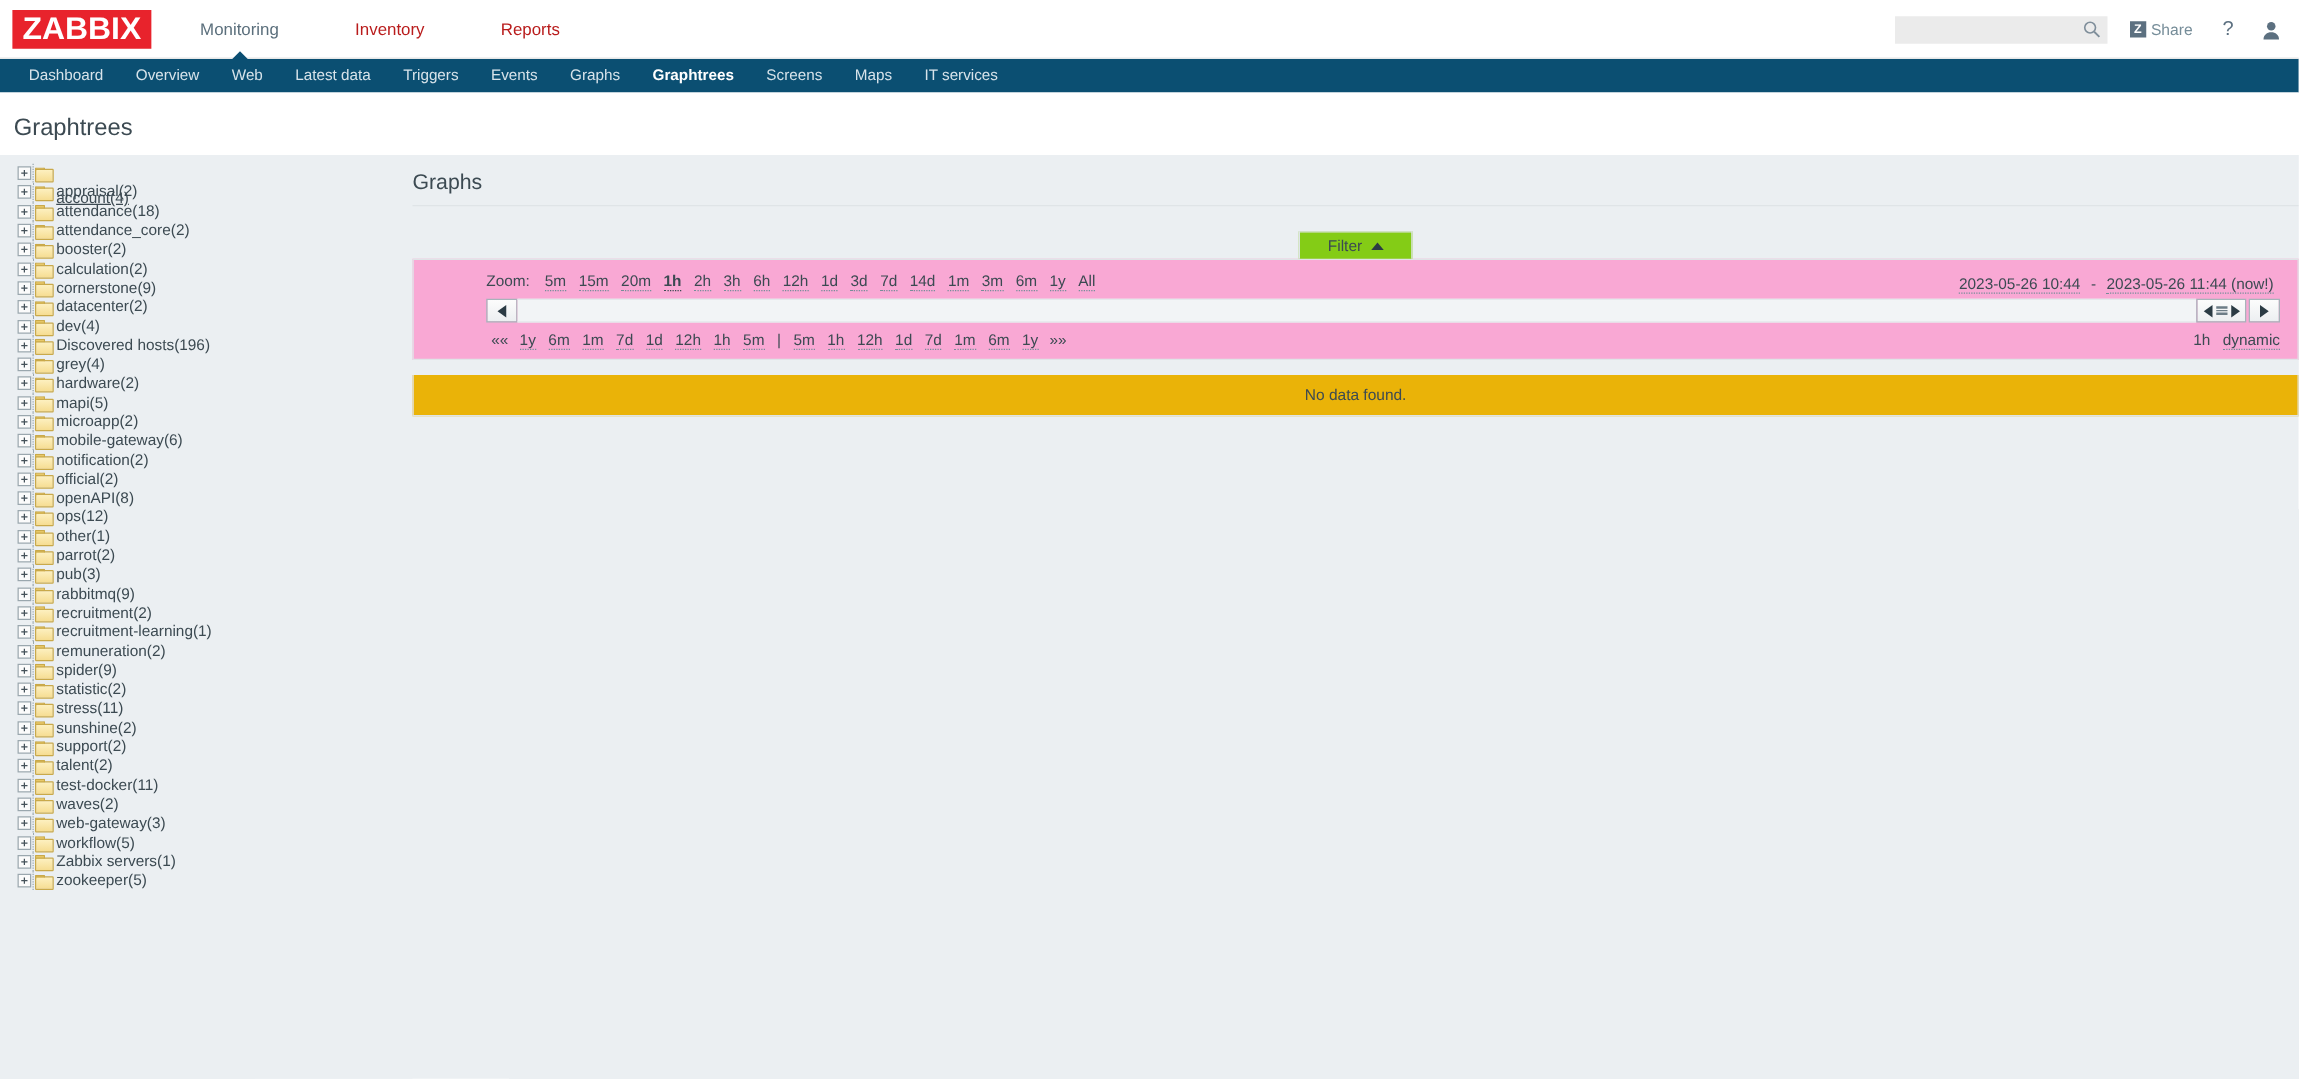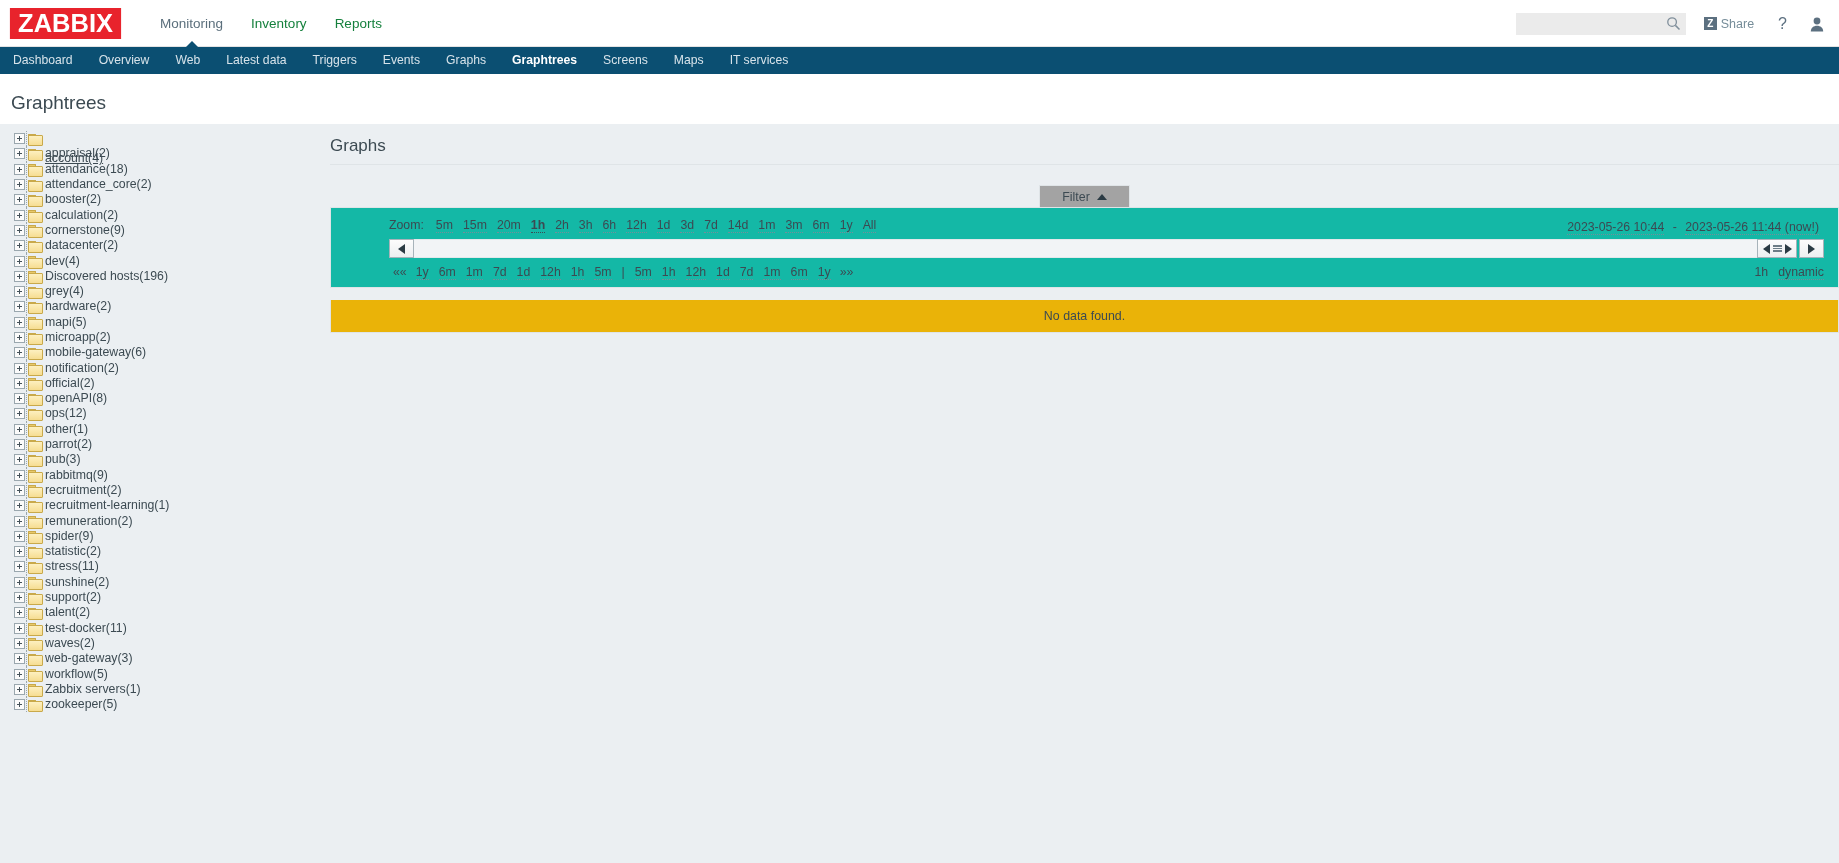--- a/index.html
+++ b/index.html
@@ -30,23 +30,24 @@
     padding: 2px 8px 3px 8px;
     line-height: 26px;
     font-family: "Liberation Sans", sans-serif;
     transform: scaleX(1.02);
   }
   .topnav {
     display: flex;
     margin-left: 26px;
     height: 47px;
     align-items: center;
+    gap: 33px;
   }
   .topnav a {
-    color: #15803d;
+    color: #b91c1c;
     text-decoration: none;
     font-size: 13.5px;
     padding: 0 14px;
     line-height: 47px;
     position: relative;
   }
   .topnav a.active { color: #5b6f7c; }
   .topnav a.active::after {
     content: "";
     position: absolute;
@@ -129,20 +130,21 @@
     display: inline-block;
     cursor: pointer;
   }
 
   
   .subnav {
     height: 27px;
     background: #0b4f72;
     display: flex;
     align-items: flex-start;
+    padding-left: 10px;
   }
   .subnav a {
     color: #d7e3ea;
     text-decoration: none;
     font-size: 12.2px;
     padding: 0 13px;
     line-height: 27px;
   }
   .subnav a.active {
     color: #fff;
@@ -258,41 +260,41 @@
   }
 
   .filter-tabs {
     display: flex;
     justify-content: center;
     margin-top: 20px;
     position: relative;
     height: 22px;
   }
   .filter-tab {
-    background: #a3a3a3;
+    background: #84cc16;
     border: 1px solid #dfe4e7;
     border-bottom: none;
     padding: 3px 22px 2px 22px;
     font-size: 12.4px;
     color: #3c4a52;
     display: flex;
     align-items: center;
     gap: 7px;
     cursor: pointer;
     line-height: 16px;
   }
   .caret-up {
     width: 0; height: 0;
     border-left: 5px solid transparent;
     border-right: 5px solid transparent;
     border-bottom: 6px solid #2b3b44;
   }
 
   .filter-panel {
-    background: #14b8a6;
+    background: #f9a8d4;
     border: 1px solid #dfe4e7;
     padding: 8px 10px 6px 10px;
   }
   .zoom-row {
     display: flex;
     align-items: center;
     font-size: 12.3px;
     color: #3c4a52;
     padding: 2px 0 4px 48px;
     position: relative;

